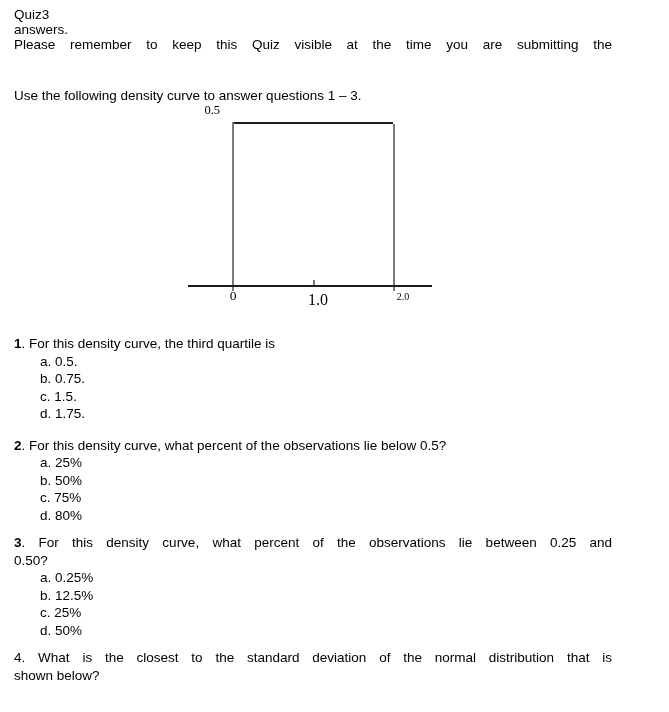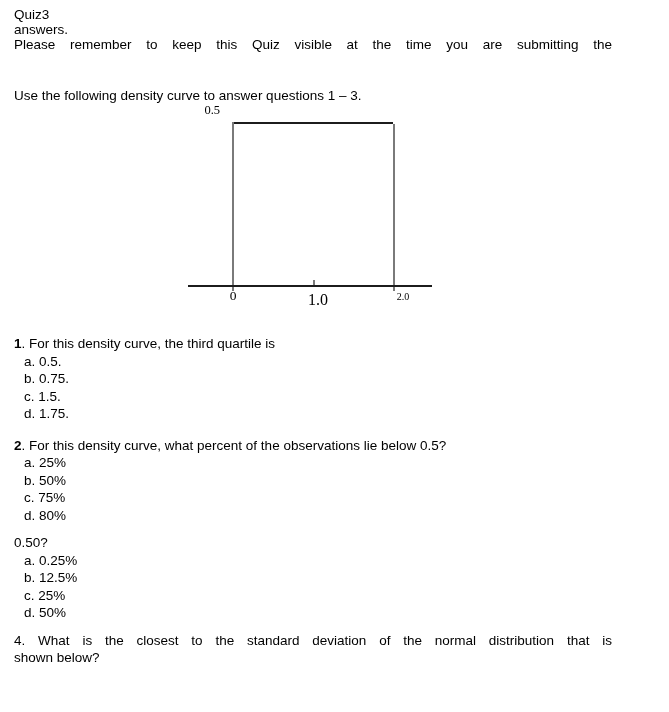--- a/index.html
+++ b/index.html
@@ -45,21 +45,21 @@
   .tick-label-one  { left: 289px; top: 188px; font-size: 16px; }
   .tick-label-two  { left: 374px; top: 188px; font-size: 10px; }
 
   
   .question { line-height: 17.5px; }
   .q1 { margin-top: 27px; }
   .q2 { margin-top: 14px; }
   .q3 { margin-top: 10px; }
   .q4 { margin-top: 10px; }
   .qnum-bold { font-weight: bold; }
-  .options { margin-left: 10px; }
+  .options { margin-left: 26px; }
 </style>
 </head>
 <body>
 
 <div class="page">
 
   <div class="title">Quiz3</div>
 
   <div class="intro">
     <div class="intro-line">answers.</div>
@@ -94,20 +94,21 @@
     <div class="qline"><span class="qnum-bold">2</span><span>. For this density curve, what percent of the observations lie below 0.5?</span></div>
     <div class="options">
       <div>a. 25%</div>
       <div>b. 50%</div>
       <div>c. 75%</div>
       <div>d. 80%</div>
     </div>
   </div>
 
   <div class="question q3">
+    <div class="qline jline"><span class="qnum-bold">3</span><span>. For this density curve, what percent of the observations lie between 0.25 and</span></div>
     <div class="qline">0.50?</div>
     <div class="options">
       <div>a. 0.25%</div>
       <div>b. 12.5%</div>
       <div>c. 25%</div>
       <div>d. 50%</div>
     </div>
   </div>
 
   <div class="question q4">

